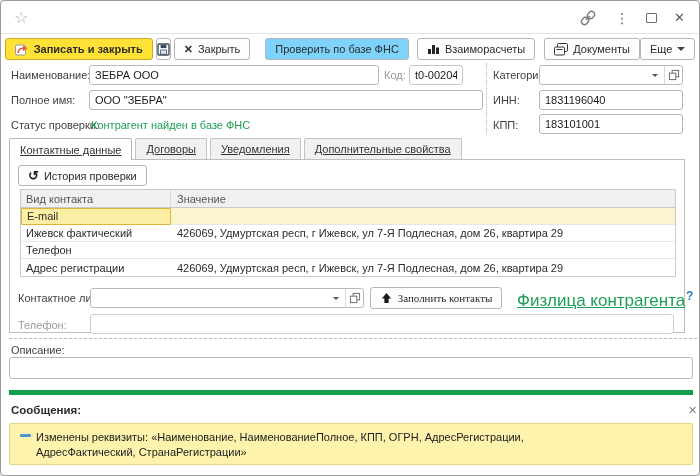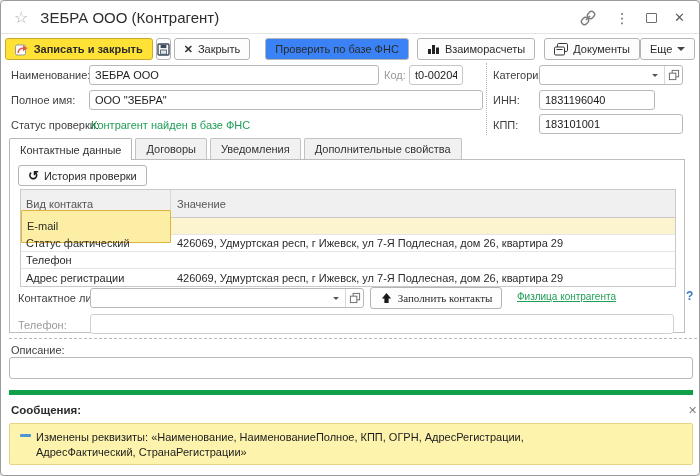--- a/index.html
+++ b/index.html
@@ -17,77 +17,76 @@
   .chrome { position: absolute; right: 14px; top: 0; height: 33px; display: flex; align-items: center; gap: 17px; }
   .chrome .kebab { font-size: 14px; color: #5f5f5f; cursor: pointer; }
   .chrome .maxbox { width: 11px; height: 10px; border: 1.5px solid #6e6e6e; border-radius: 1px; cursor: pointer; }
   .chrome .xclose { font-size: 13px; color: #5f5f5f; cursor: pointer; }
   
   #toolbar { position: absolute; left: 8px; right: 8px; top: 36px; height: 24px; display: flex; align-items: center; justify-content: center; }
   .btn { display: inline-flex; align-items: center; justify-content: center; gap: 5px; height: 22px;
     padding: 0 9px; background: #fdfdfd; border: 1px solid #b5b5b5; border-radius: 3px;
     font-size: 11px; color: #2b2b2b; cursor: pointer; white-space: nowrap; }
   .btn.primary { background: #ffe235; border-color: #c9a92c; font-weight: bold; }
-  .btn.paleyellow { background: #3b82f6; }
+  .btn.paleyellow { background: #7dd3fc; }
   .btn.iconbtn { width: 24px; padding: 0; }
   .caret { width: 0; height: 0; border: 4px solid transparent; border-top-color: #444; margin-top: 4px; }
   
   #fields { position: absolute; left: 8px; top: 62px; width: 684px; height: 74px; }
   .lbl { position: absolute; font-size: 11px; color: #3f3f3f; white-space: nowrap; }
   .lbl.dim { color: #9a9a9a; }
   .tinput { position: absolute; height: 20px; border: 1px solid #b8b8b8; border-radius: 3px;
     background: #fff; font-family: "Liberation Sans", sans-serif; font-size: 11px; padding: 0 5px; color: #1a1a1a; }
   .vdot { position: absolute; left: 477px; top: 0; height: 72px; border-left: 1px dotted #b5b5b5; }
   .combo { position: absolute; display: flex; align-items: stretch; height: 20px;
     border: 1px solid #b8b8b8; border-radius: 3px; background: #fff; }
   .combo .cinput { flex: 1; }
   .combo .cbtn { width: 18px; display: flex; align-items: center; justify-content: center; cursor: pointer; }
   .combo .cbtn + .cbtn { border-left: 1px solid #d9d9d9; }
   .dropcaret { width: 0; height: 0; border: 3.5px solid transparent; border-top-color: #555; margin-top: 3px; }
   .status-green { color: #1f9e57; }
   
   #tabs { position: absolute; left: 8px; top: 137px; display: flex; gap: 3px; z-index: 2; }
   .tab { height: 21px; padding: 9px 10px; display: flex; align-items: center; font-size: 11px;
     background: #f1f1f1; border: 1px solid #c3c3c3; border-bottom: none;
-    border-radius: 2px 2px 0 0; cursor: pointer; color: #333; }
+    border-radius: 2px 2px 0 0; cursor: pointer; color: #333; text-decoration: underline; }
   .tab.active { background: #fff; border-color: #b6b6b6; height: 22px; font-weight: normal; }
   #tabpanel { position: absolute; left: 8px; top: 158px; width: 676px; height: 174px;
     border: 1px solid #bdbdbd; background: #fff; }
   .histicon { font-size: 13px; font-weight: bold; color: #1d1d1d; line-height: 1; }
   
   #ctable { position: absolute; left: 10px; top: 29px; width: 656px; border: 1px solid #c9c9c9; font-size: 11px; }
-  .thead { display: flex; background: #f0f0f0; border-bottom: 1px solid #c9c9c9; color: #555; height: 28px; align-items: center; }
+  .thead { display: flex; background: #f0f0f0; border-bottom: 1px solid #c9c9c9; color: #555; height: 18px; align-items: center; }
   .trow { display: flex; height: 17px; align-items: center; border-bottom: 1px solid #e6e6e6; cursor: pointer; }
   .trow:last-child { border-bottom: none; }
   .col1 { width: 150px; flex-shrink: 0; padding-left: 5px; overflow: hidden; white-space: nowrap; }
   .thead .col1 { border-right: 1px solid #d8d8d8; height: 100%; display: flex; align-items: center; }
   .col2 { flex: 1; padding-left: 6px; overflow: hidden; white-space: nowrap; }
   .trow.selected { background: #fcf3cf; }
-  .cellfocus { border: 1px solid #ddb53b; background: #fdeea6; height: 33px; display: flex; align-items: center; border-radius: 1px; }
+  .cellfocus { border: 1px solid #ddb53b; background: #fdeea6; height: 17px; display: flex; align-items: center; border-radius: 1px; }
   
   .dashsep { position: absolute; left: 8px; top: 337px; width: 688px; border-top: 1px dashed #b9b9b9; }
   .greenbar { position: absolute; left: 8px; top: 389px; width: 684px; height: 5px; background: #10a04a; }
-  .glink { color: #1f9e57; text-decoration: underline; font-size: 10px; cursor: pointer; white-space: nowrap; }
+  .glink { color: #1f9e57; text-decoration: underline; font-size: 17px; cursor: pointer; white-space: nowrap; }
   .help-q { color: #3778bf; font-weight: bold; font-size: 12px; cursor: pointer; }
   #msgbox { position: absolute; left: 8px; top: 422px; width: 684px; height: 42px;
     background: #fdf3ad; border: 1px solid #e5d687; border-radius: 2px; }
   .msgdash { position: absolute; left: 10px; top: 10px; width: 11px; height: 3px; background: #4b97d2; border-radius: 1px; }
   .msgtext { margin: 6px 10px 0 26px; max-width: 580px; font-size: 11px; line-height: 15px; color: #1c1c1c; }
   .msgclose { position: absolute; left: 687px; top: 403px; font-size: 11px; color: #808080; cursor: pointer; }
   .bold { font-weight: bold; }
   svg { display: block; }
 </style>
 </head>
 <body>
 
 <div id="window">
 
   <div id="titlebar">
     <span class="star">☆</span>
-    <span class="wtitle">ЗЕБРА ООО (Контрагент)</span>
     <div class="chrome">
       <span>
         <svg width="20" height="16" viewBox="0 0 20 16">
           <g transform="rotate(-45 10 8)" stroke="#7a7a7a" fill="none" stroke-width="1.4">
             <rect x="2" y="5" width="7.5" height="6" rx="3"></rect>
             <rect x="10.5" y="5" width="7.5" height="6" rx="3"></rect>
             <line x1="7" y1="8" x2="13" y2="8"></line>
           </g>
         </svg>
       </span>
@@ -169,21 +168,21 @@
         <svg width="12" height="12" viewBox="0 0 13 13">
           <rect x="4.5" y="1.5" width="7" height="7" fill="#fff" stroke="#666"></rect>
           <rect x="1.5" y="4.5" width="7" height="7" fill="#fff" stroke="#666"></rect>
         </svg>
       </div>
     </div>
 
     <span class="lbl" style="left:2px; top:31px;">Полное имя:</span>
     <input class="tinput" style="left: 80px; top: 27px; width: 394px;" value="ООО &quot;ЗЕБРА&quot;">
     <span class="lbl" style="left:484px; top:31px;">ИНН:</span>
-    <input class="tinput" style="left: 530px; top: 27px; width: 116px;" value="1831196040">
+    <input class="tinput" style="left: 530px; top: 27px; width: 144px;" value="1831196040">
 
     <span class="lbl" style="left:2px; top:56px;">Статус проверки:</span>
     <span class="lbl status-green" style="left:82px; top:56px;text-align:center;">Контрагент найден в базе ФНС</span>
     <span class="lbl" style="left:484px; top:56px;">КПП:</span>
     <input class="tinput" style="left: 530px; top: 51px; width: 144px;" value="183101001">
   </div>
 
   <div id="tabs">
     <div class="tab active">Контактные данные</div>
     <div class="tab">Договоры</div>
@@ -200,21 +199,21 @@
     <div id="ctable">
       <div class="thead">
         <div class="col1">Вид контакта</div>
         <div class="col2">Значение</div>
       </div>
       <div class="trow selected">
         <div class="col1 cellfocus">E-mail</div>
         <div class="col2"></div>
       </div>
       <div class="trow">
-        <div class="col1">Статус фактический</div>
+        <div class="col1">Ижевск фактический</div>
         <div class="col2">426069, Удмуртская респ, г Ижевск, ул 7-Я Подлесная, дом 26, квартира 29</div>
       </div>
       <div class="trow">
         <div class="col1">Телефон</div>
         <div class="col2"></div>
       </div>
       <div class="trow">
         <div class="col1">Адрес регистрации</div>
         <div class="col2">426069, Удмуртская респ, г Ижевск, ул 7-Я Подлесная, дом 26, квартира 29</div>
       </div>

